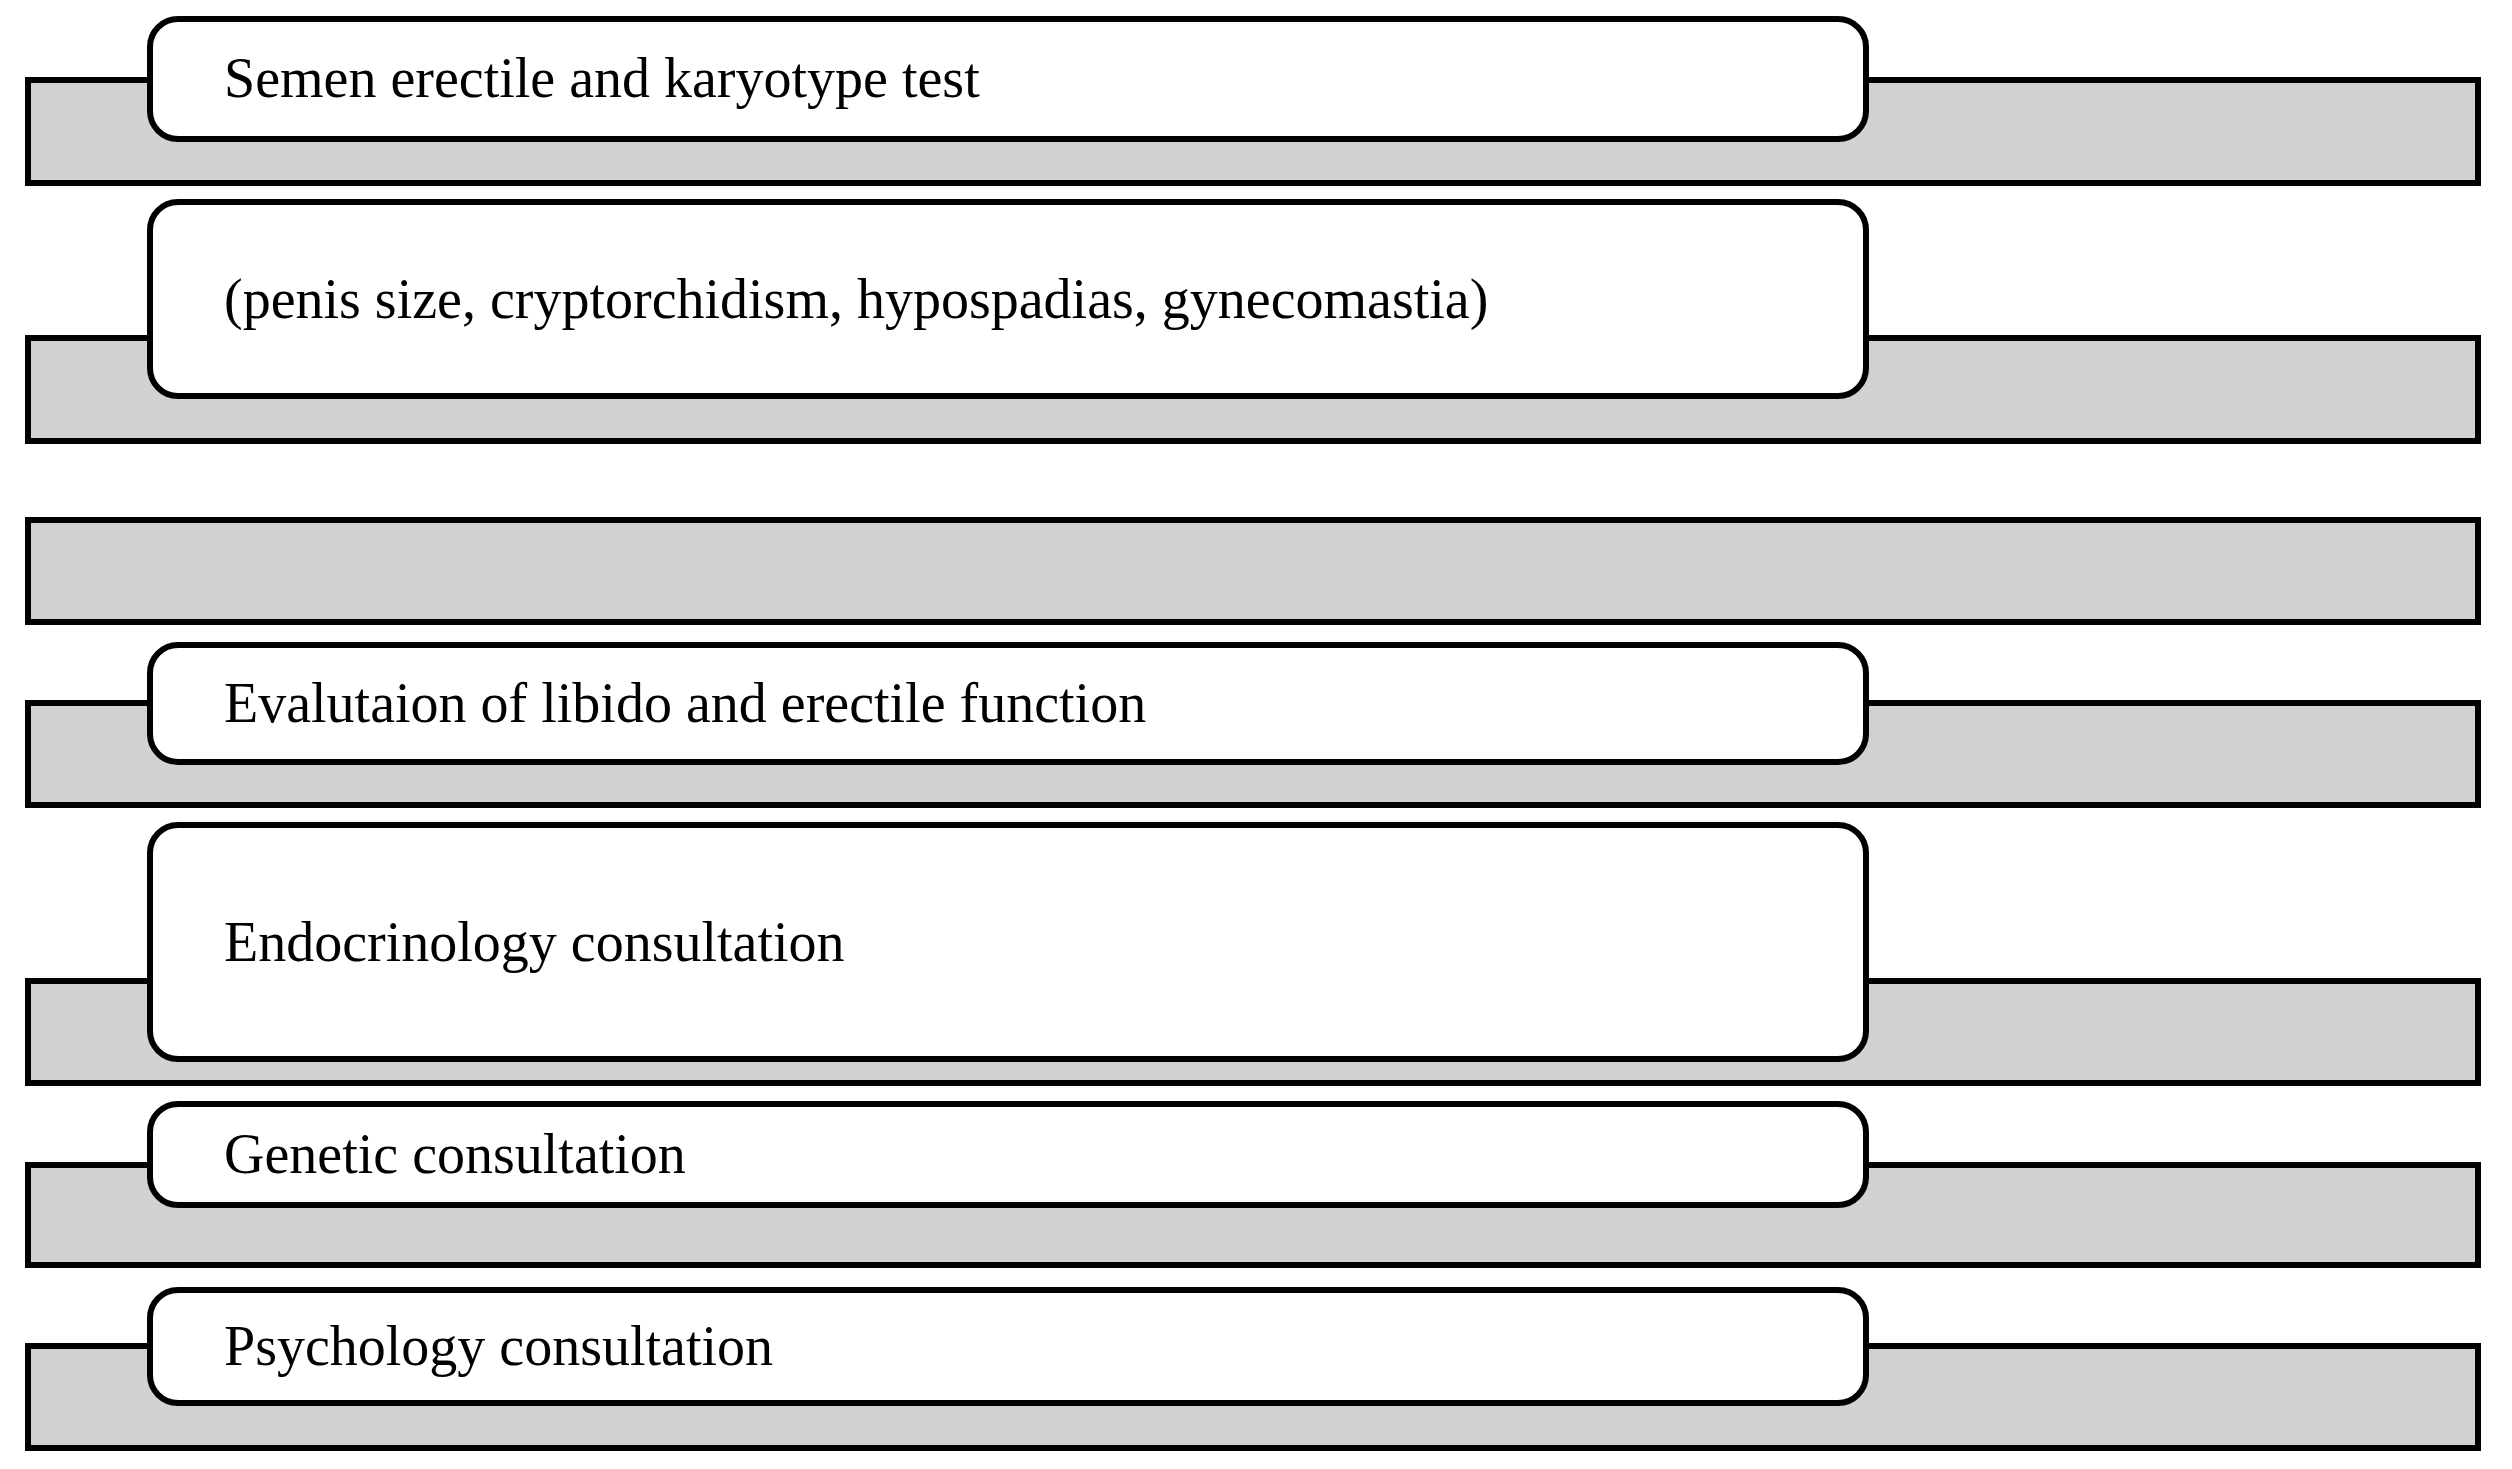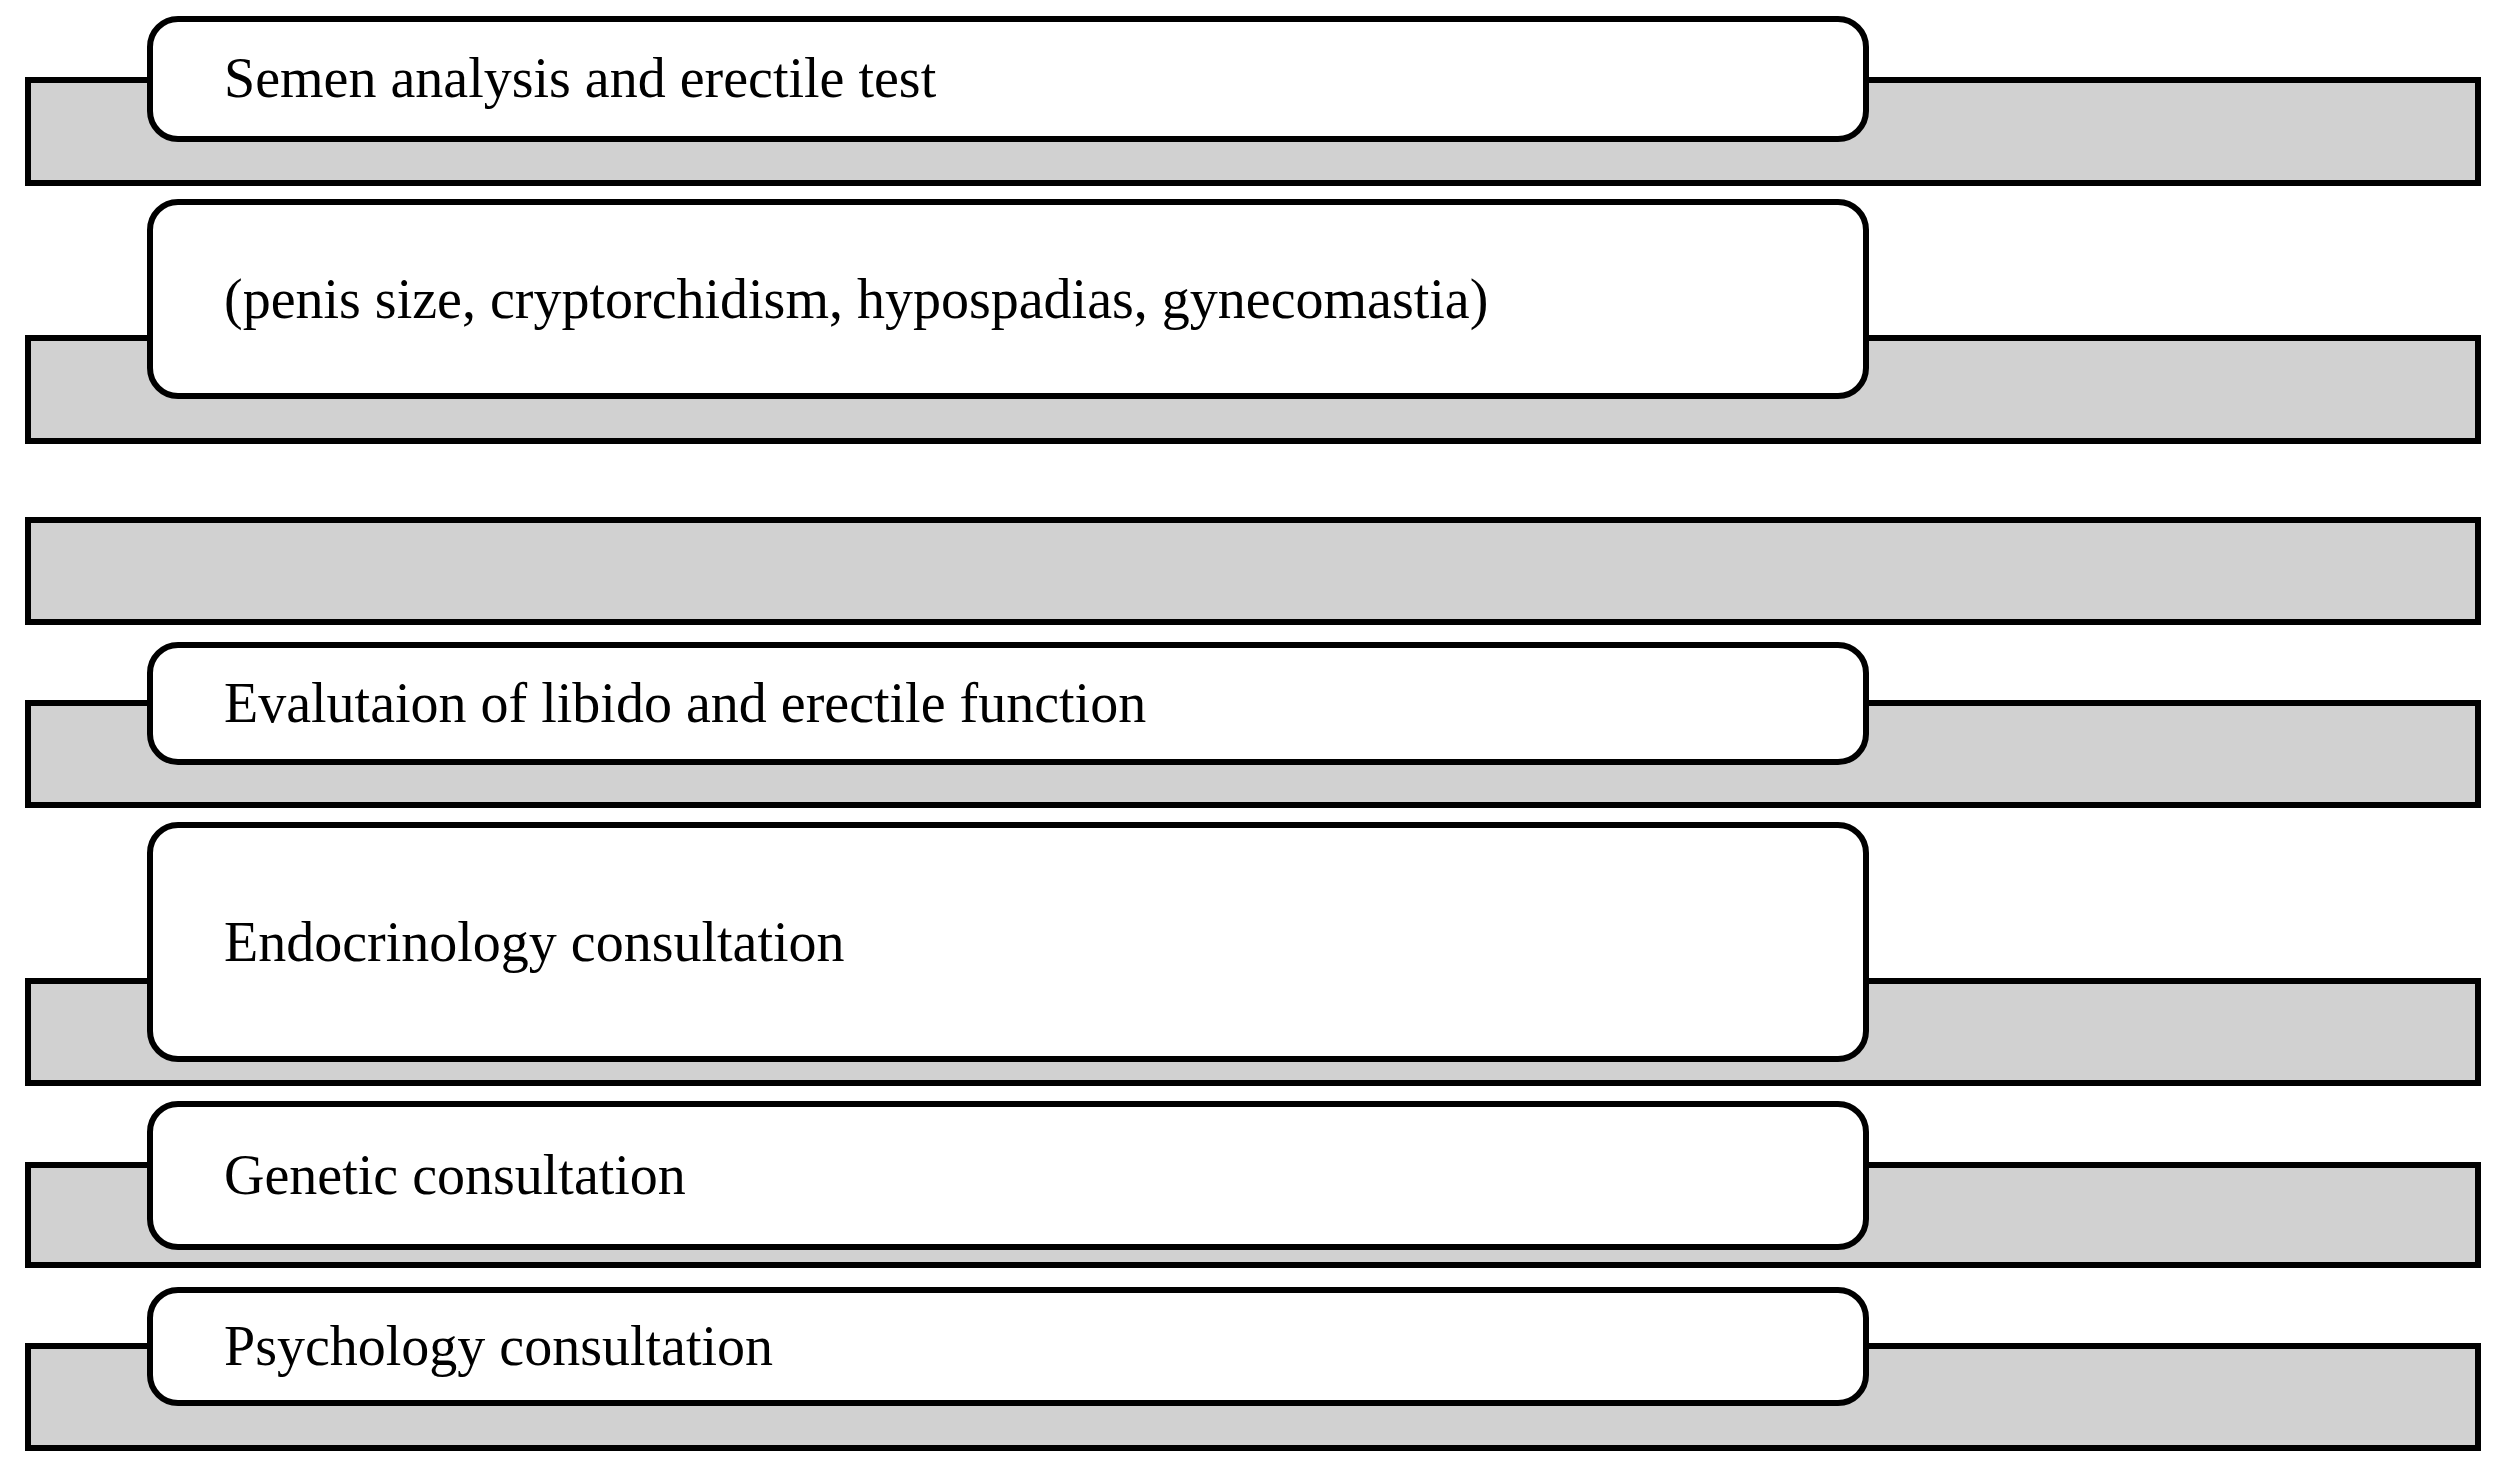--- a/index.html
+++ b/index.html
@@ -32,31 +32,31 @@
     padding-left:71px;padding-right:27px;
     font-size:56px;line-height:99px;color:#000;
     white-space:nowrap;
   }
   
   .bar-1{top:77px;height:109px}  .box-1{top:15.7px;height:126px}
   .bar-2{top:335px;height:109px}  .box-2{top:199px;height:200px}
   .bar-3{top:517px;height:108px}  .box-3{top:460px;height:123px}
   .bar-4{top:700px;height:108px} .box-4{top:642px;height:123px}
   .bar-5{top:978px;height:108px} .box-5{top:822px;height:240px}
-  .bar-6{top:1162px;height:106px} .box-6{top:1101px;height:149px}
+  .bar-6{top:1162px;height:106px} .box-6{top:1101px;height:107px}
   .bar-7{top:1343px;height:108px} .box-7{top:1287px;height:119px}
 </style>
 </head>
 <body>
 
 <div class="canvas">
 
   <div class="bar bar-1"></div>
   <div class="box box-1">
-    <div class="line">Semen analysis and erectile test</div>
+    <div class="line">Semen erectile and karyotype test</div>
   </div>
 
   <div class="bar bar-2"></div>
   <div class="box box-2">
     <div class="line">(penis size, cryptorchidism, hypospadias, gynecomastia)</div>
   </div>
 
   <div class="bar bar-3"></div>
 
   <div class="bar bar-4"></div>

